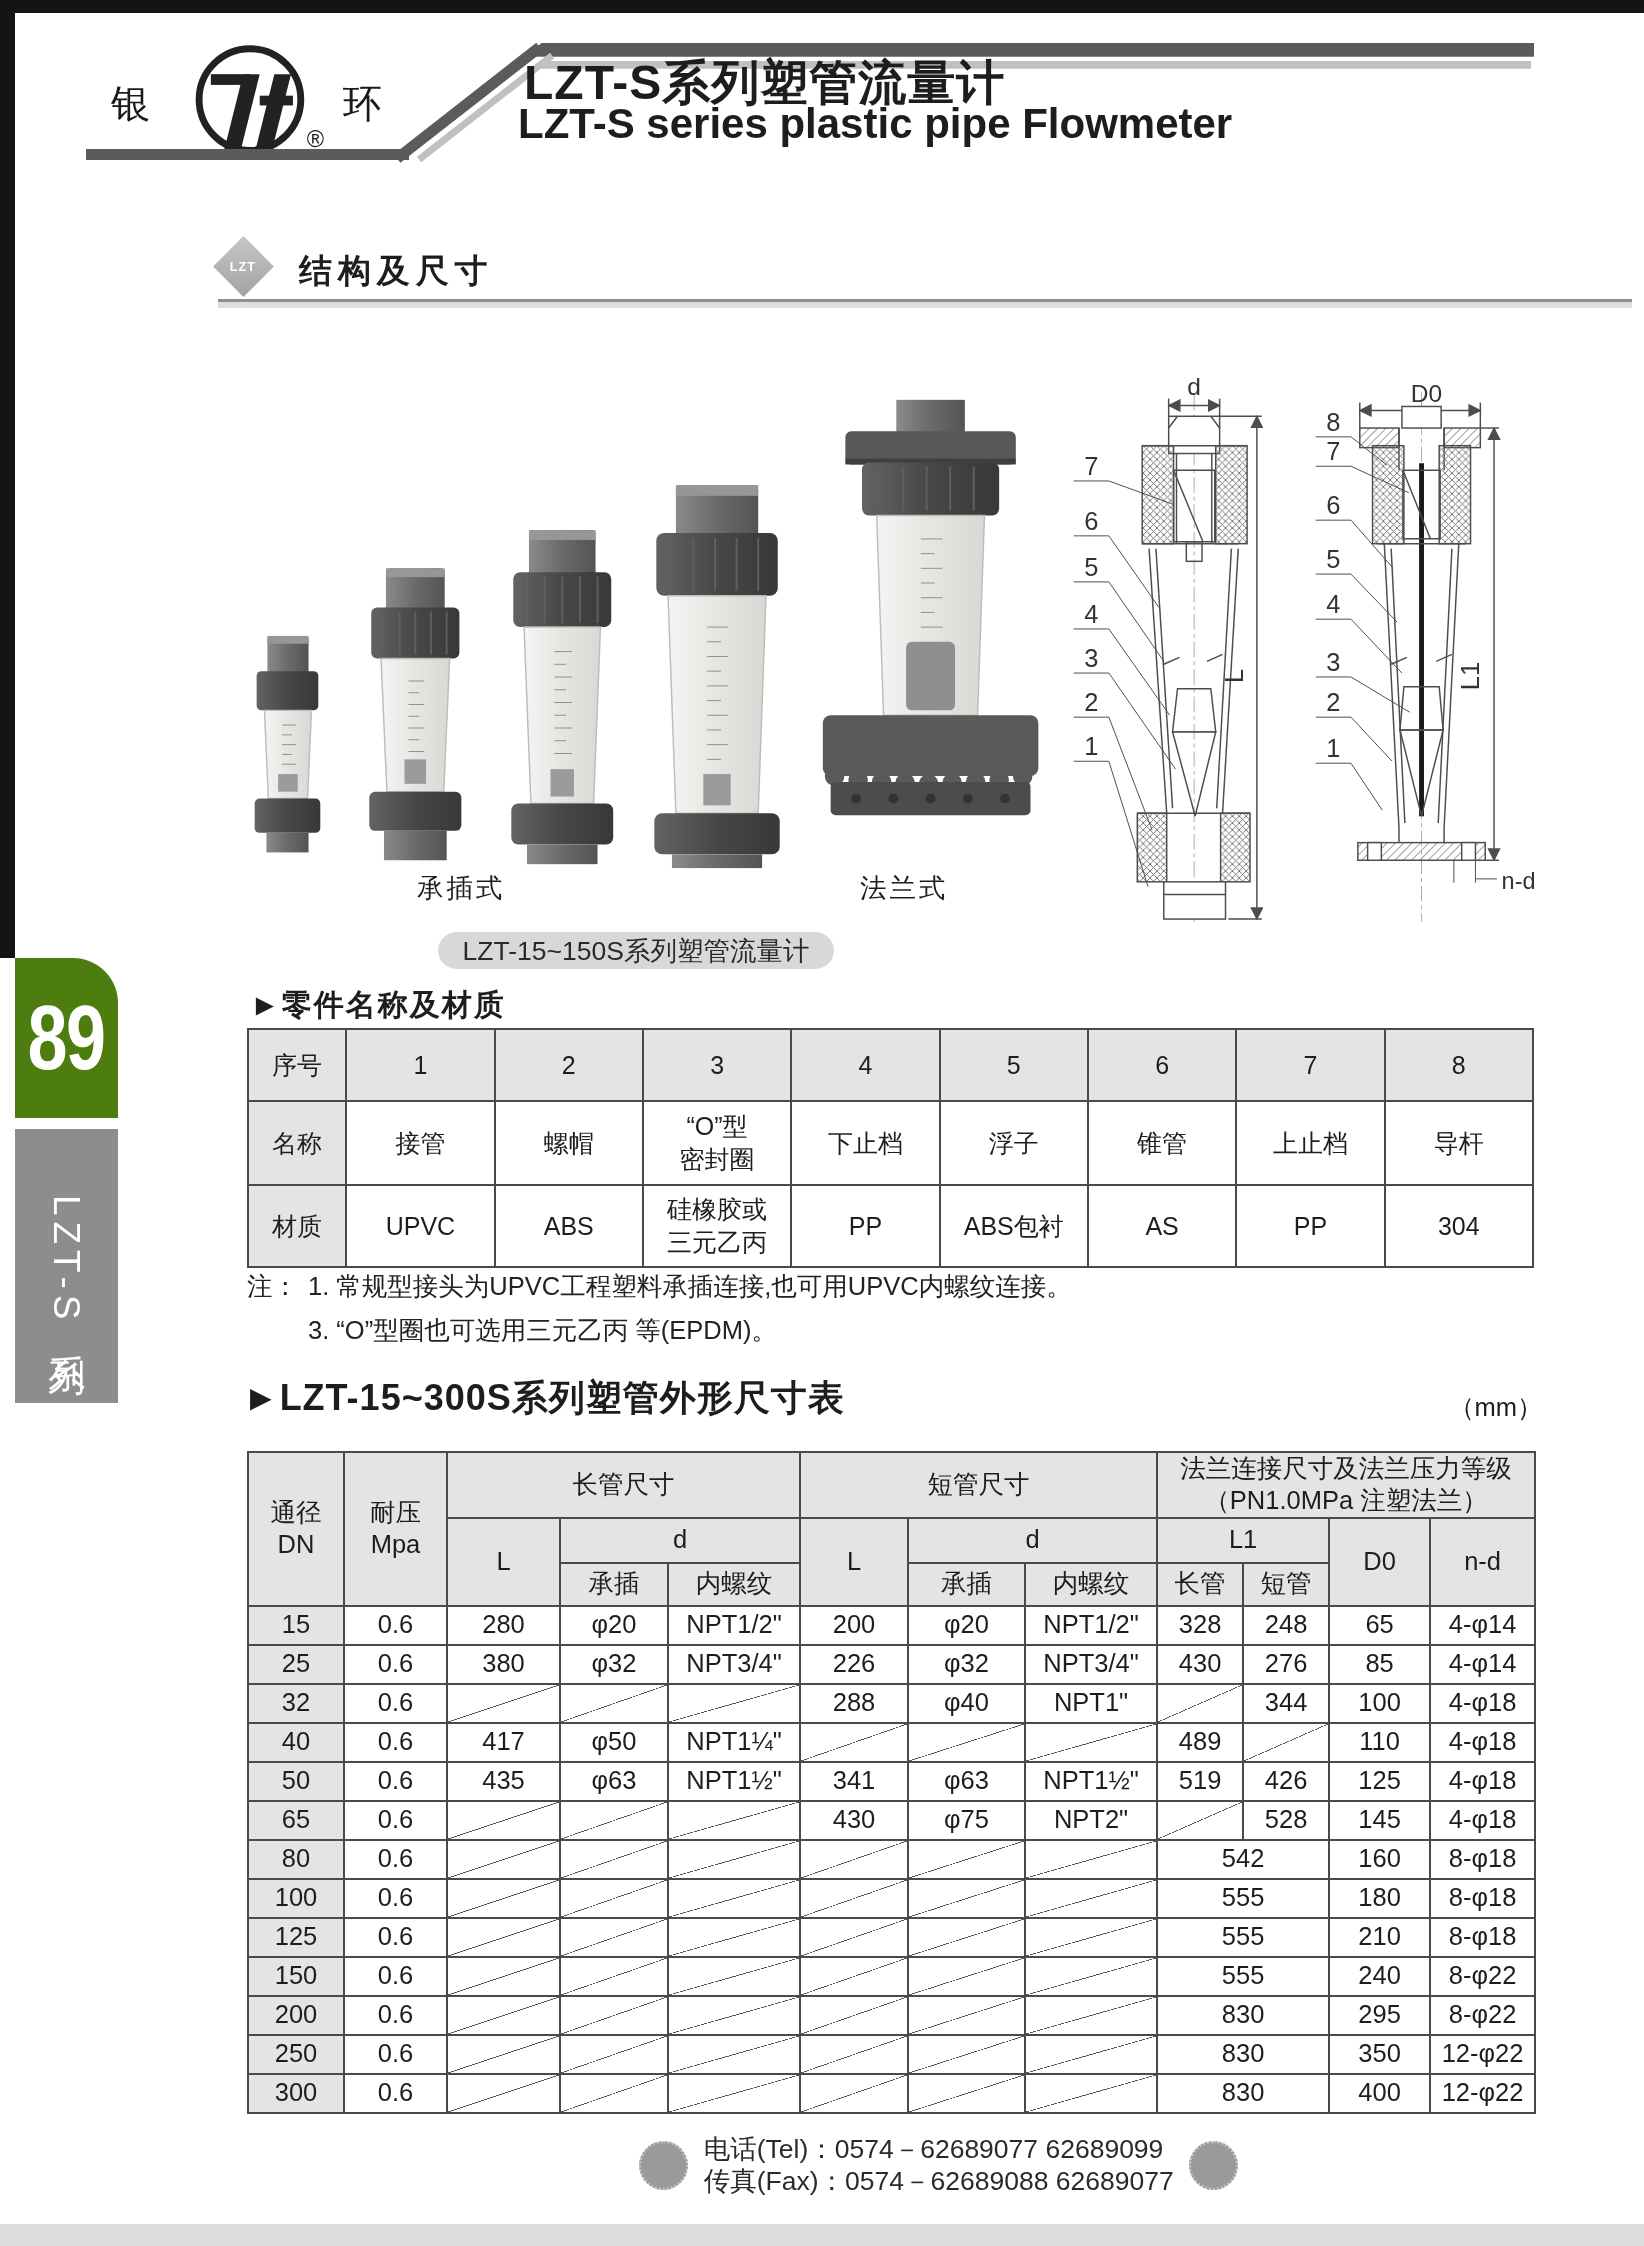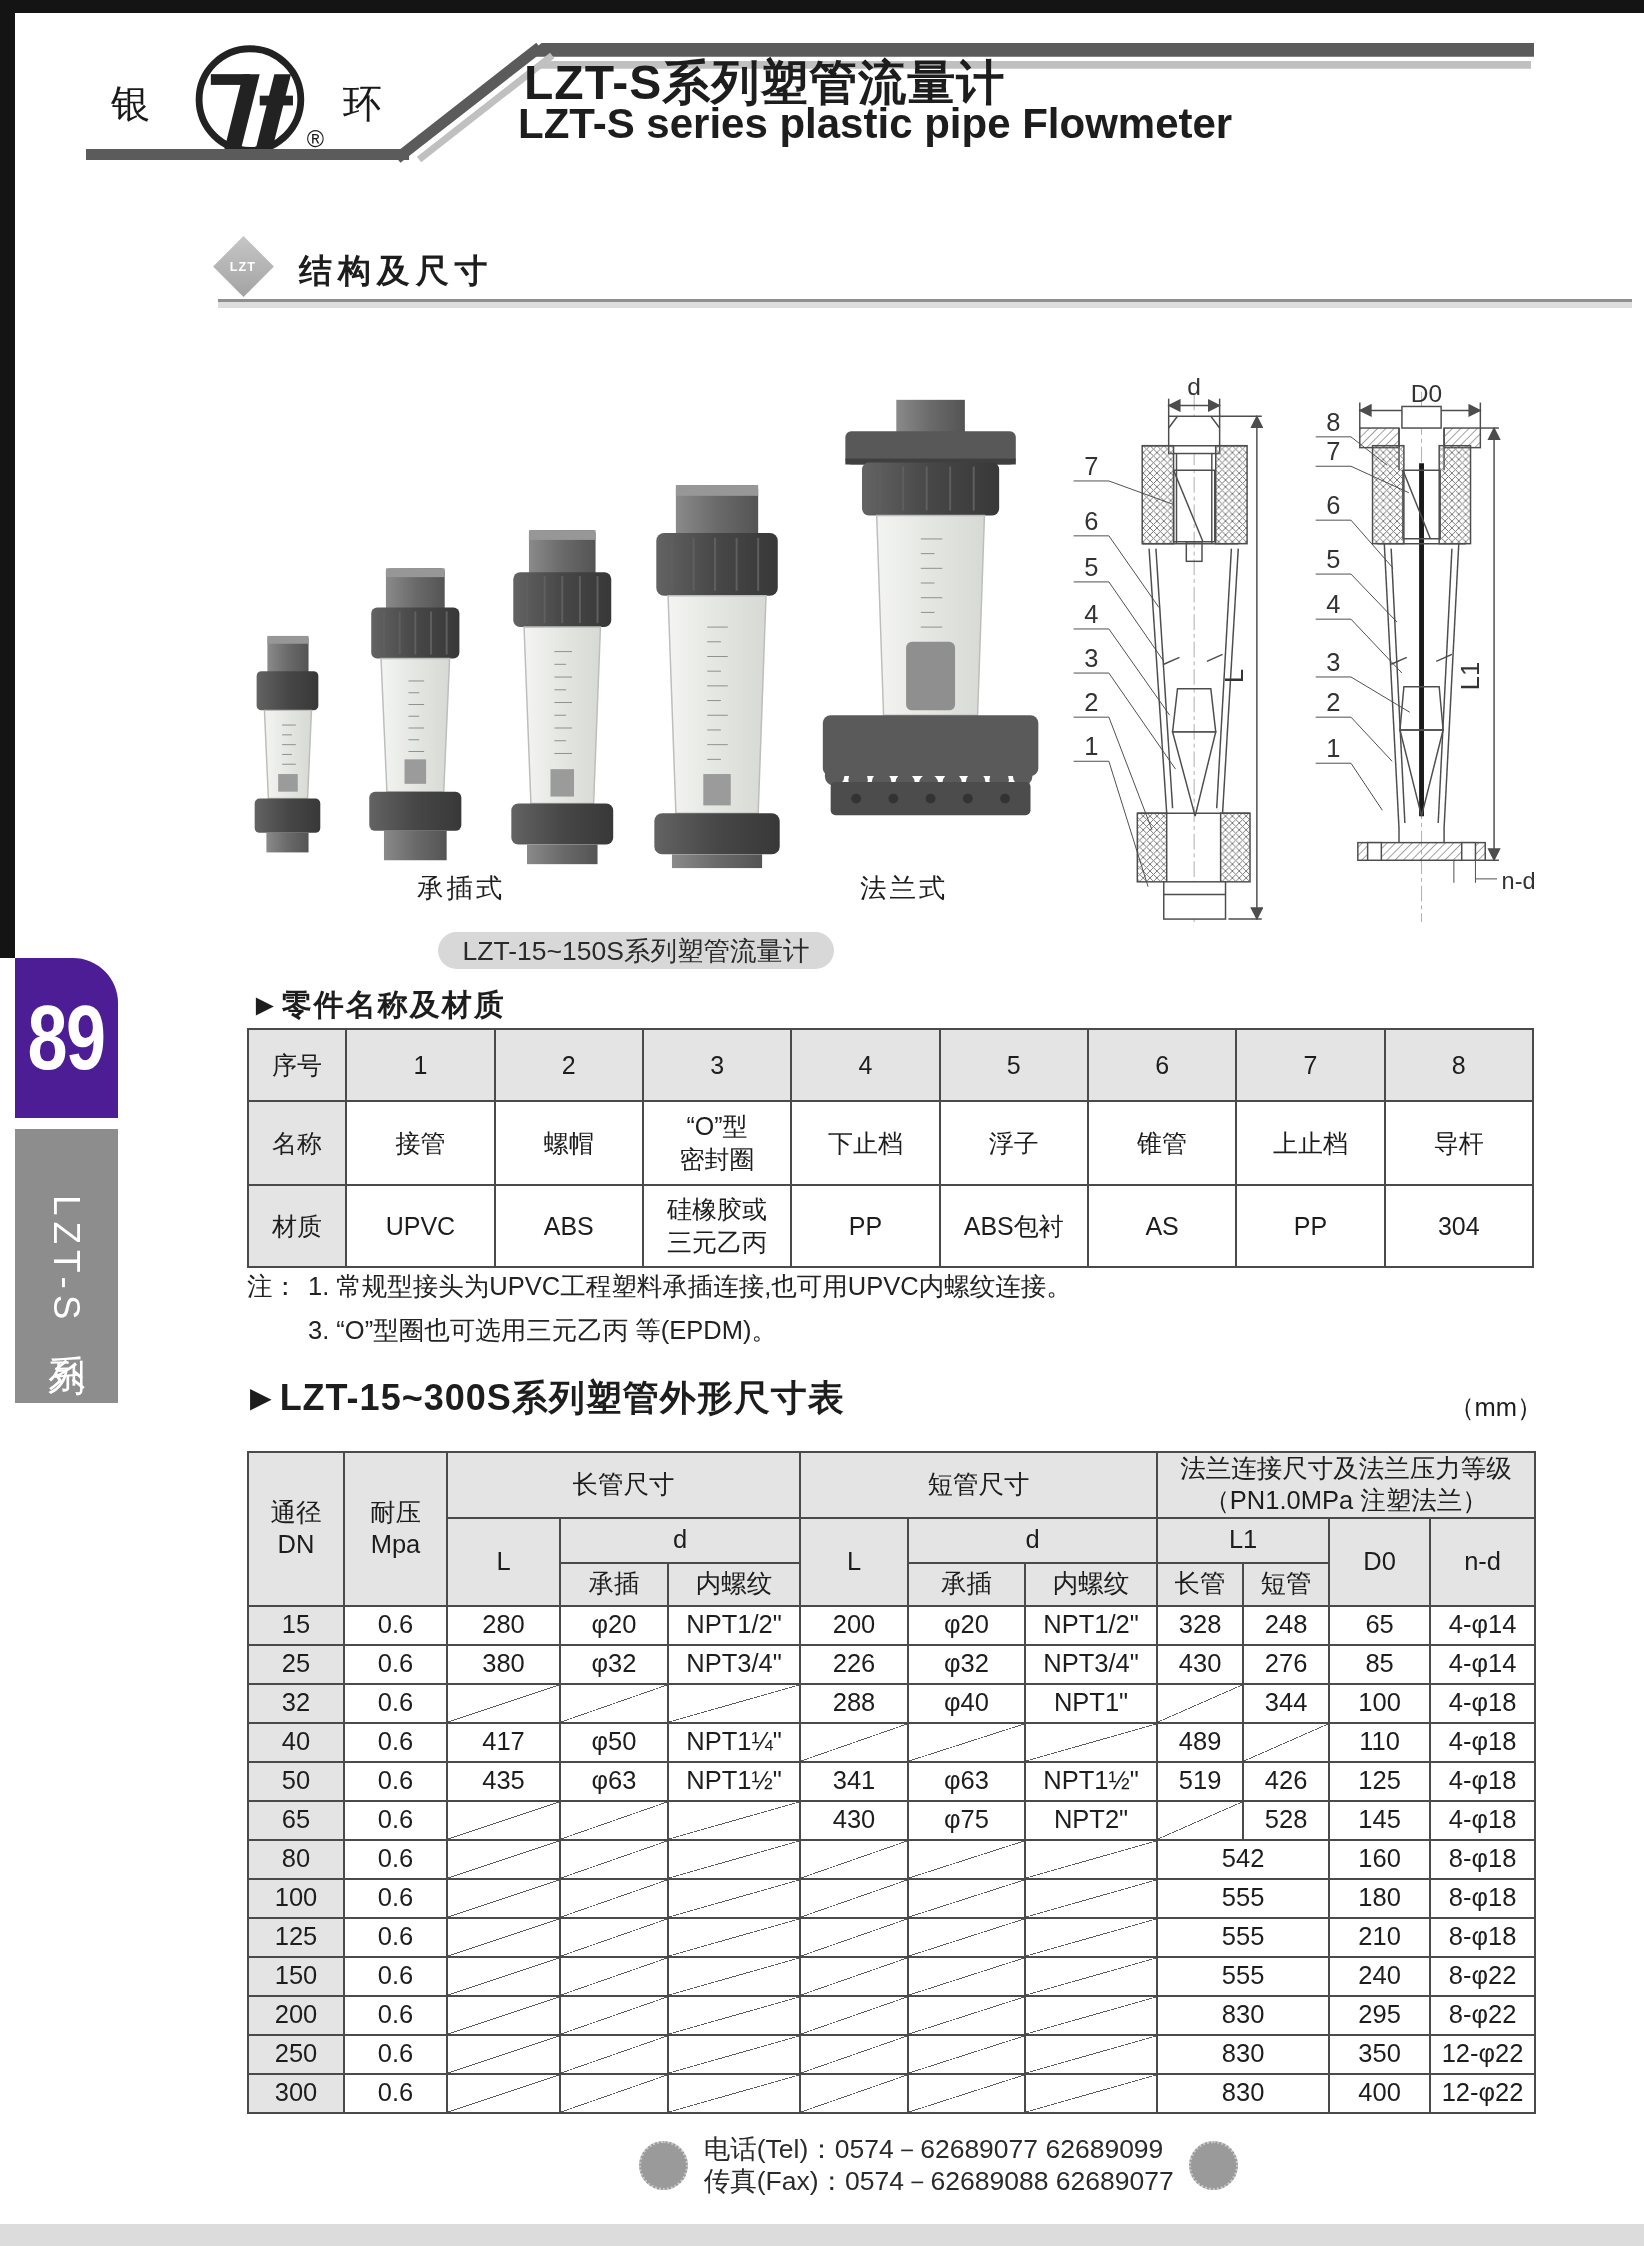--- a/index.html
+++ b/index.html
@@ -59,21 +59,21 @@
   #dims-table thead tr:nth-child(3){height:43px;}
   #dims-table tbody tr{height:39px;}
   #dims-table td{background:#fff;}
   #dims-table td.dn{background:#e4e4e4;}
   #dims-table td.diag{background-image:linear-gradient(to bottom right,transparent 49.4%,#5a5a5a 49.4%,#5a5a5a 50.6%,transparent 50.6%);}
   
   #footer{left:639px;top:2133px;display:flex;align-items:center;gap:15.7px;}
   .f-circle{width:45px;height:45px;border-radius:50%;background:#9a9a9a;border:2px dotted #c9c9c9;}
   #footer .f-lines{font-size:26.5px;line-height:32px;color:#2a2a2a;white-space:nowrap;}
   
-  #page-num{left:14.7px;top:958px;width:103px;height:160px;background:#4c1d95;border-radius:0 45px 0 0;
+  #page-num{left:14.7px;top:958px;width:103px;height:160px;background:#4d7c0f;border-radius:0 45px 0 0;
             display:flex;align-items:center;justify-content:center;}
   #page-num span{color:#fff;font-size:90px;font-weight:700;transform:scaleX(.8);letter-spacing:-2px;}
   #series-tab{left:14.7px;top:1129px;width:103px;height:274px;background:#8d8d8d;
               display:flex;align-items:center;justify-content:center;}
   #series-tab span{writing-mode:vertical-rl;color:#fff;font-size:37px;letter-spacing:5.9px;}
   
   svg text{font-family:"Liberation Sans","DejaVu Sans",sans-serif;}
 </style>
 </head>
 <body>

